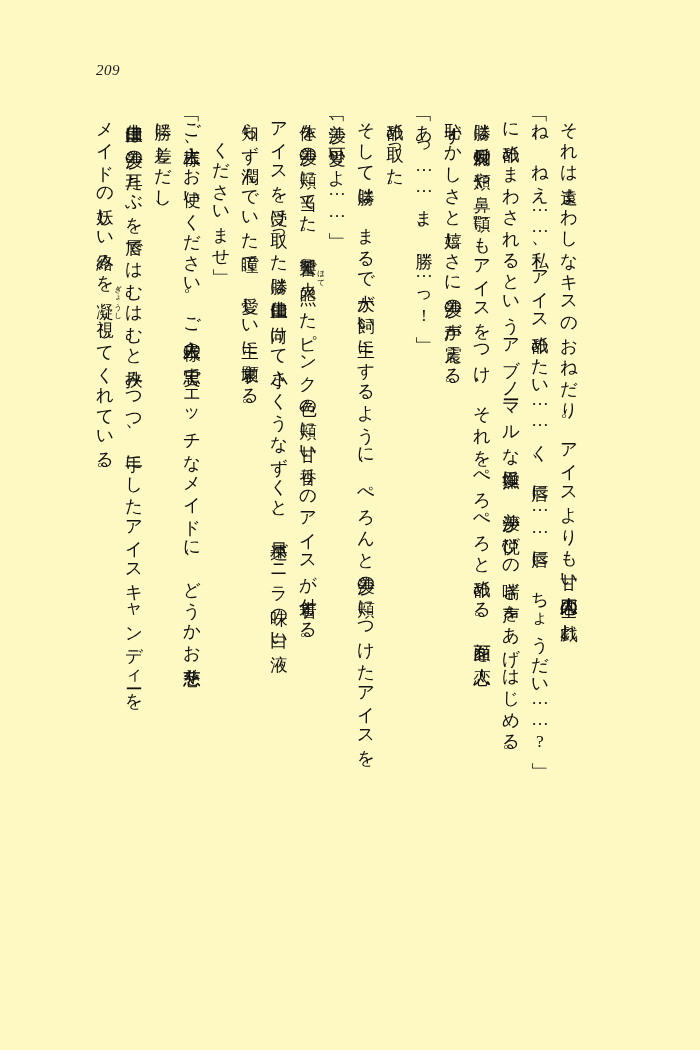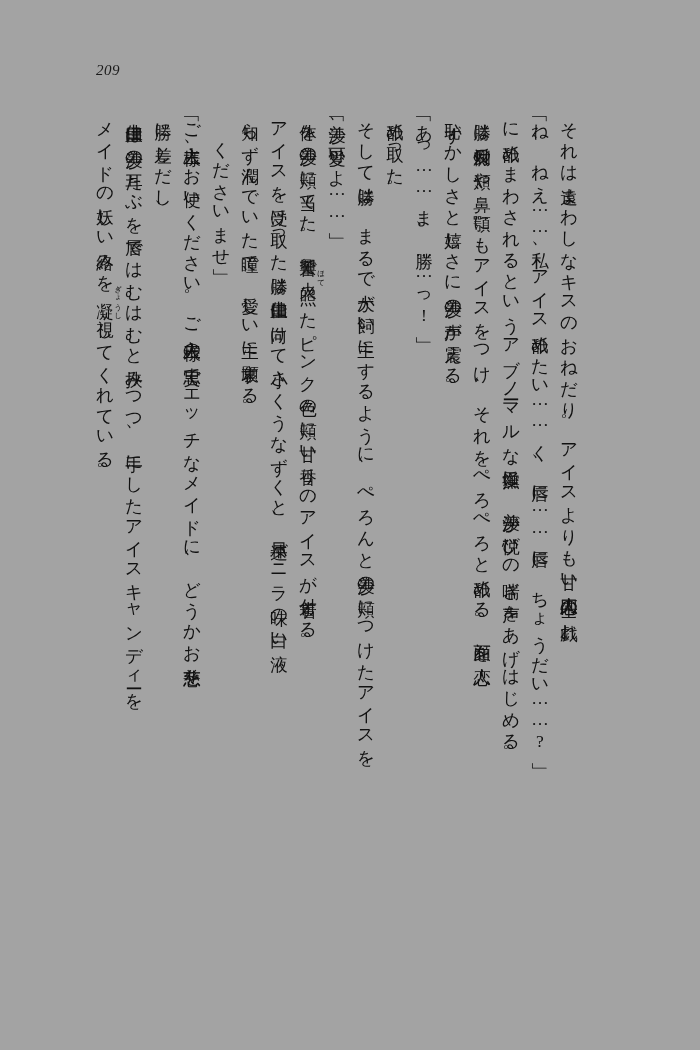--- a/index.html
+++ b/index.html
@@ -11,21 +11,21 @@
     width: 700px;
     height: 1050px;
     font-family: "Liberation Serif", "DejaVu Serif", serif;
     color: #111111;
     overflow: hidden;
   }
   .page {
     position: relative;
     width: 700px;
     height: 1050px;
-    background: #a3a3a3;
+    background: #fef9c3;
     box-sizing: border-box;
   }
   .page-number {
     position: absolute;
     top: 62px;
     left: 96px;
     font-size: 15px;
     font-style: italic;
     font-family: "Liberation Serif", "DejaVu Serif", serif;
     letter-spacing: 0.5px;

